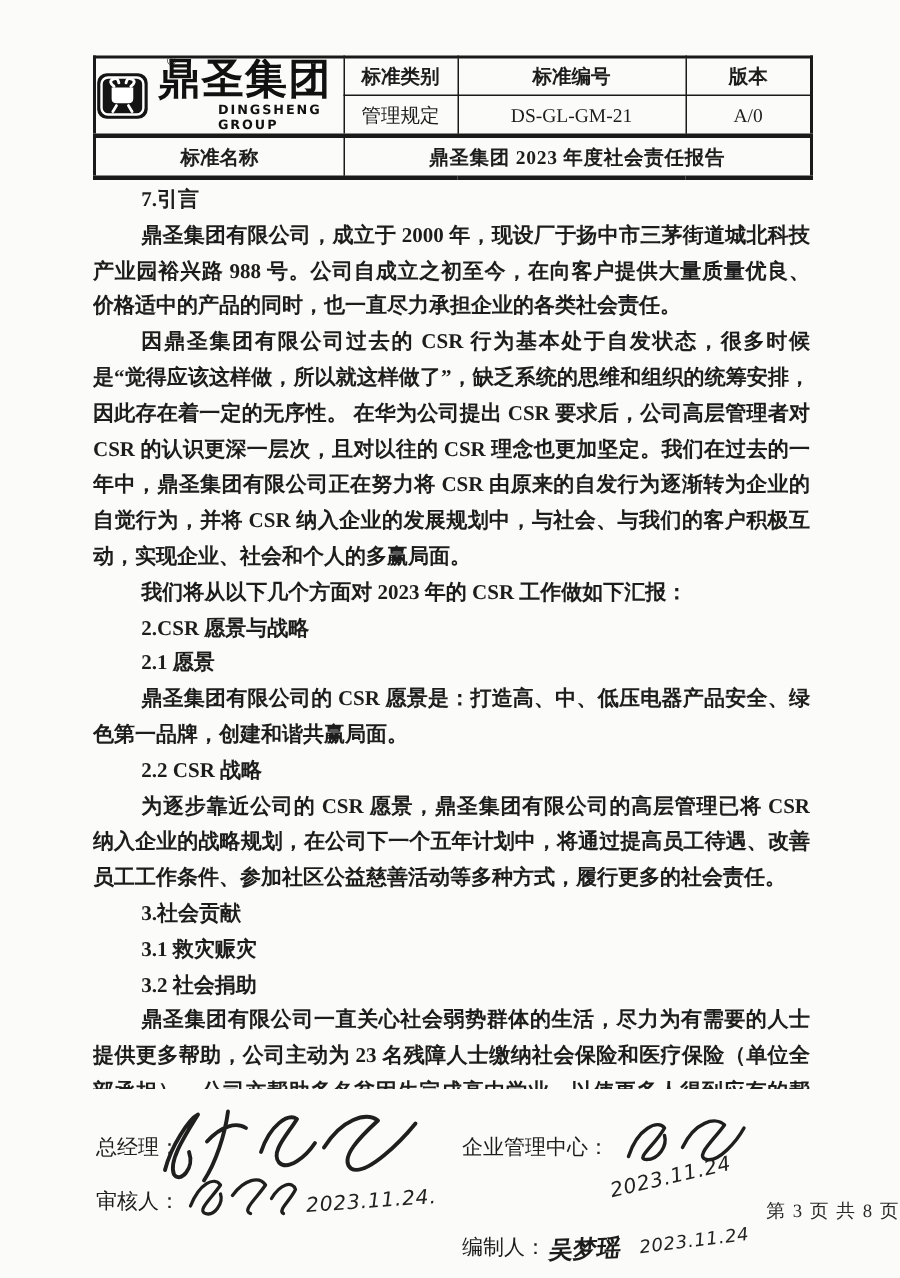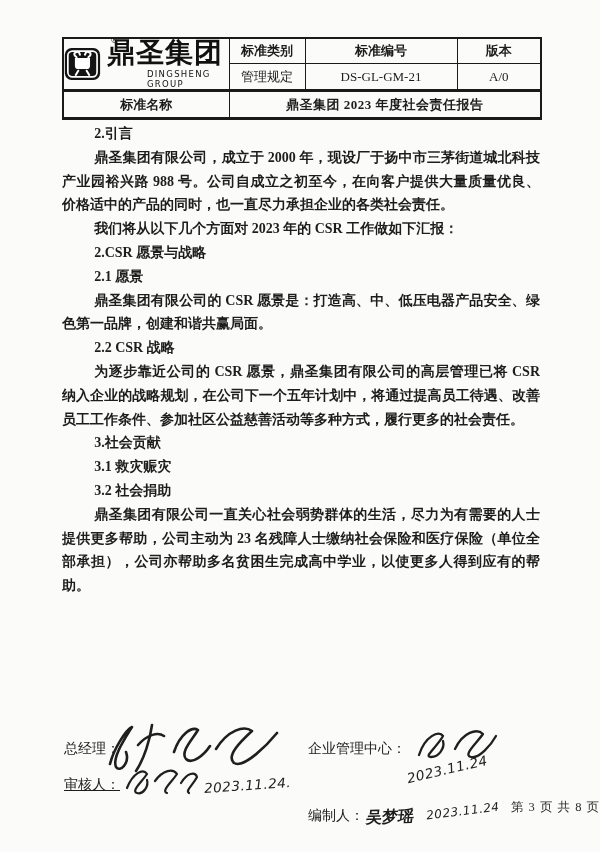--- a/index.html
+++ b/index.html
@@ -26,38 +26,38 @@
   
   .logo{display:flex;align-items:center;justify-content:center;gap:6px;position:relative;}
   .logo-reg{position:absolute;left:calc(50% - 36px);top:-3px;font-size:8px;font-family:"DejaVu Sans",sans-serif;}
   .logo-text{text-align:left;}
   .logo-cn{
     font-family:"DejaVu Sans","Liberation Sans",sans-serif;
     font-weight:900;font-size:28px;line-height:1;letter-spacing:1px;color:#111;
   }
   .logo-en{
     font-family:"DejaVu Sans","Liberation Sans",sans-serif;
-    font-weight:400;font-size:8.5px;letter-spacing:1.3px;margin-top:2px;color:#111;margin-left:40px;
+    font-weight:700;font-size:8.5px;letter-spacing:1.3px;margin-top:2px;color:#111;margin-left:40px;
   }
   
   .body-text{
     position:absolute;left:62px;top:122px;width:478px;height:604px;
     font-size:14px;line-height:23.8px;text-align:justify;overflow:hidden;
   }
   .body-text p{margin:0;text-indent:2.3em;font-weight:bold;}
   .body-text p.h{font-weight:bold;}
   
-  .signatures{position:absolute;left:62px;top:724px;width:478px;height:80px;font-size:14px;}
+  .signatures{position:absolute;left:62px;top:740px;width:478px;height:80px;font-size:14px;}
   .sig-item{position:absolute;white-space:nowrap;}
   .sig-gm{left:2px;top:16px;}
   .sig-gm svg{position:absolute;left:34px;top:-22px;}
   .sig-center{left:246px;top:16px;}
   .sig-center svg{position:absolute;left:102px;top:-14px;}
   .sig-center .date{position:absolute;left:98px;top:21px;transform:rotate(-13deg);}
-  .sig-auditor{left:2px;top:52px;text-decoration:underline;}
+  .sig-auditor{left:2px;top:52px;}
   .sig-auditor svg{position:absolute;left:56px;top:-12px;}
   .sig-auditor .date{position:absolute;left:140px;top:1px;transform:rotate(-4deg);}
   .sig-compiler{left:246px;top:52px;margin-top:31px;}
   .sig-compiler .name{position:absolute;left:58px;top:0px;}
   .sig-compiler .date{position:absolute;left:118px;top:-3px;font-size:12px;transform:rotate(-7deg);}
   .hand{
     font-family:"DejaVu Sans","Liberation Sans",sans-serif;font-style:italic;
     letter-spacing:0.5px;font-size:13.5px;display:inline-block;color:#222;
   }
   .hand-cn{
@@ -114,22 +114,23 @@
       <td>A/0</td>
     </tr>
     <tr class="name-row">
       <td class="b">标准名称</td>
       <td colspan="3" class="std-name">鼎圣集团 2023 年度社会责任报告</td>
     </tr>
   </tbody>
     </table>
 
   <div class="body-text">
-    <p class="h">2.引言</p>
+    <p class="h">7.引言</p>
     <p>鼎圣集团有限公司，成立于 2000 年，现设厂于扬中市三茅街道城北科技产业园裕兴路 988 号。公司自成立之初至今，在向客户提供大量质量优良、 价格适中的产品的同时，也一直尽力承担企业的各类社会责任。</p>
+    <p>因鼎圣集团有限公司过去的 CSR 行为基本处于自发状态，很多时候是“觉得应该这样做，所以就这样做了”，缺乏系统的思维和组织的统筹安排，因此存在着一定的无序性。 在华为公司提出 CSR 要求后，公司高层管理者对 CSR 的认识更深一层次，且对以往的 CSR 理念也更加坚定。我们在过去的一年中，鼎圣集团有限公司正在努力将 CSR 由原来的自发行为逐渐转为企业的自觉行为，并将 CSR 纳入企业的发展规划中，与社会、与我们的客户积极互动，实现企业、社会和个人的多赢局面。</p>
     <p>我们将从以下几个方面对 2023 年的 CSR 工作做如下汇报：</p>
     <p class="h">2.CSR 愿景与战略</p>
     <p class="h">2.1 愿景</p>
     <p>鼎圣集团有限公司的 CSR 愿景是：打造高、中、低压电器产品安全、绿色第一品牌，创建和谐共赢局面。</p>
     <p class="h">2.2 CSR 战略</p>
     <p>为逐步靠近公司的 CSR 愿景，鼎圣集团有限公司的高层管理已将 CSR 纳入企业的战略规划，在公司下一个五年计划中，将通过提高员工待遇、改善员工工作条件、参加社区公益慈善活动等多种方式，履行更多的社会责任。</p>
     <p class="h">3.社会贡献</p>
     <p class="h">3.1 救灾赈灾</p>
     <p class="h">3.2 社会捐助</p>
     <p>鼎圣集团有限公司一直关心社会弱势群体的生活，尽力为有需要的人士提供更多帮助，公司主动为 23 名残障人士缴纳社会保险和医疗保险（单位全部承担），公司亦帮助多名贫困生完成高中学业，以使更多人得到应有的帮助。</p>

